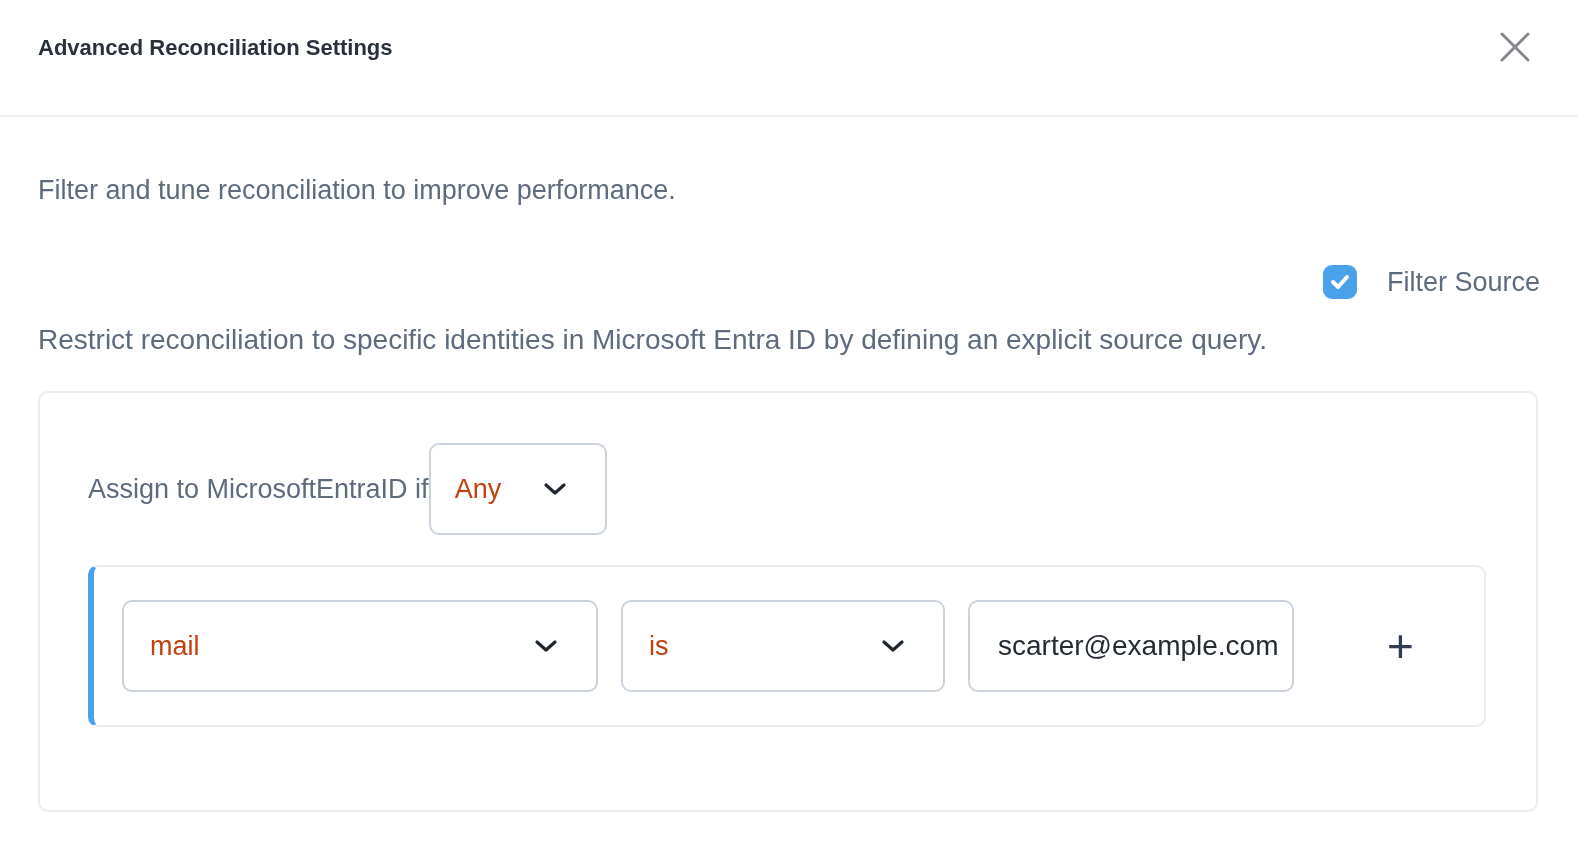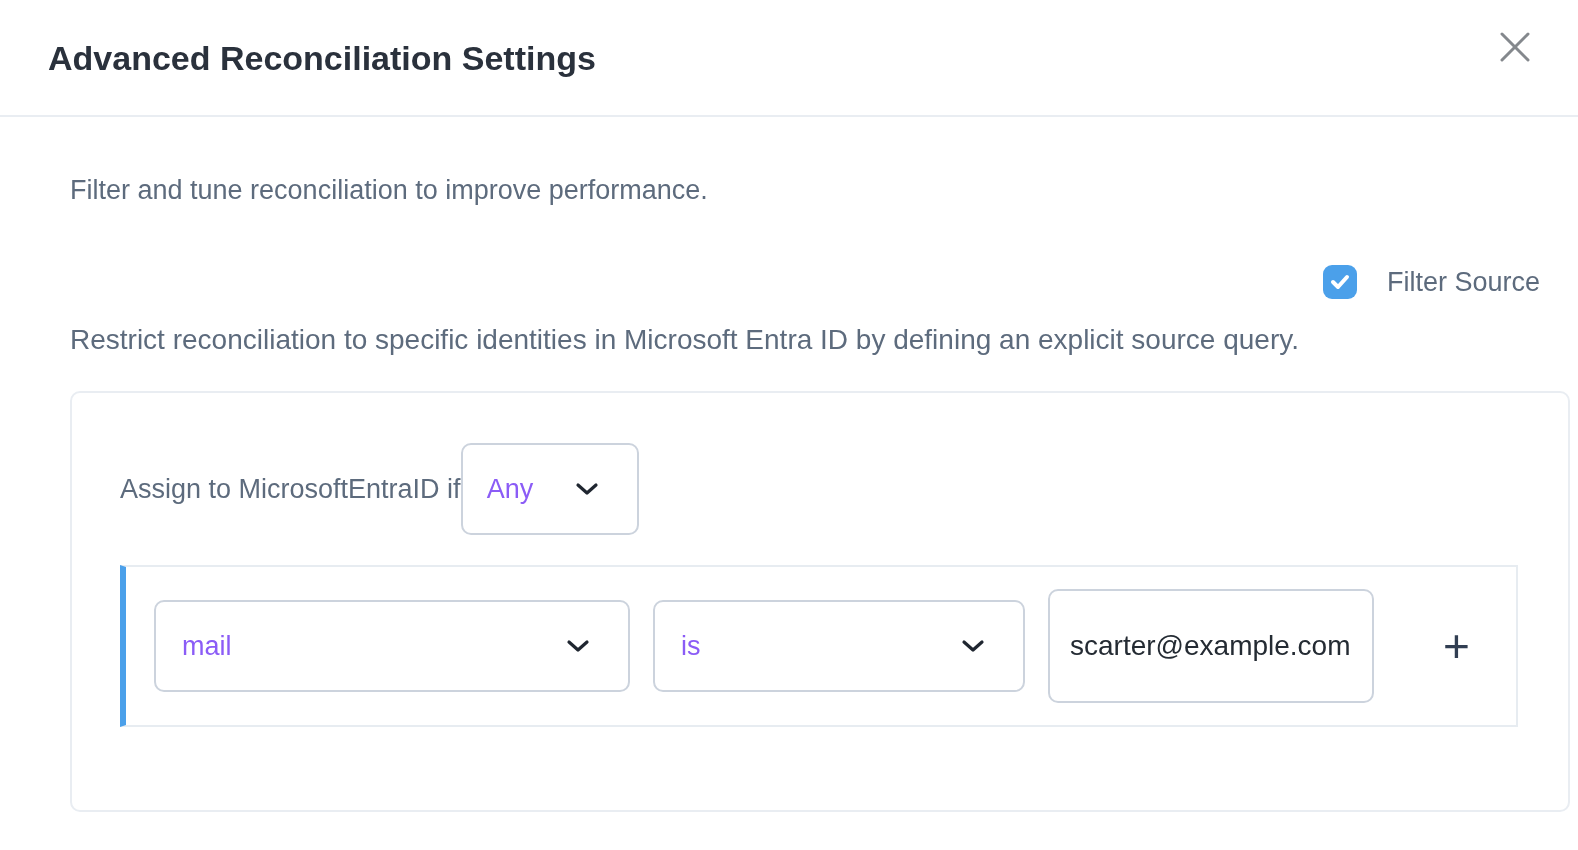--- a/index.html
+++ b/index.html
@@ -14,22 +14,22 @@
   .modal { width: 1578px; height: 850px; position: relative; background: #ffffff; }
 
   
   .modal-header {
     position: relative;
     height: 117px;
     padding: 24px 38px 0 38px;
     border-bottom: 2px solid #E9EDF2;
   }
   .modal-title {
-    margin: 10px;
-    font-size: 34px;
+    margin: 0;
+    font-size: 22px;
     line-height: 48px;
     font-weight: 700;
     color: #2A313C;
     letter-spacing: 0;
   }
   .close-btn {
     position: absolute;
     top: 26px;
     right: 42px;
     width: 42px;
@@ -37,21 +37,21 @@
     padding: 0;
     background: none;
     border: none;
     cursor: pointer;
     display: flex;
     align-items: center;
     justify-content: center;
   }
 
   
-  .modal-body { padding: 0 38px; margin-left: 32px; }
+  .modal-body { padding: 0 38px; }
   .intro {
     margin: 56px 0 0 0;
     font-size: 27px;
     line-height: 34px;
     color: #5D6B7D;
   }
   .filter-row {
     margin-top: 58px;
     display: flex;
     align-items: center;
@@ -97,50 +97,50 @@
     position: relative;
     display: inline-flex;
     align-items: center;
     height: 92px;
     background: #ffffff;
     border: 2px solid #CCD3DD;
     border-radius: 10px;
     cursor: pointer;
     flex: none;
   }
-  .select-value { font-size: 27px; color: #8b5cf6; }
+  .select-value { font-size: 27px; color: #c2410c; }
   .chevron {
     position: absolute;
     right: 38px;
     top: 50%;
     transform: translateY(-50%);
   }
   .any-select { width: 178px; padding-left: 24px; }
 
   .condition-row {
     margin-top: 30px;
     width: 1398px;
     height: 162px;
     border: 2px solid #E7ECF1;
     border-left: 6px solid #4BA0EA;
-    border-radius: 0;
+    border-radius: 10px;
     display: flex;
     align-items: center;
     gap: 23px;
     padding-left: 28px;
     background: #ffffff;
   }
   .attr-select { width: 476px; padding-left: 26px; }
-  .op-select  { width: 372px; padding-left: 26px; }
+  .op-select  { width: 324px; padding-left: 26px; }
   .value-input {
     width: 326px;
-    height: 114px;
+    height: 92px;
     border: 2px solid #CCD3DD;
     border-radius: 10px;
-    padding: 0 2px 0 20px;
+    padding: 0 2px 0 28px;
     font-family: "Liberation Sans", sans-serif;
     font-size: 28px;
     color: #242B33;
     outline: none;
     background: #ffffff;
     flex: none;
   }
   .add-wrap { flex: 1; display: flex; justify-content: center; }
   .add-button {
     background: none;

